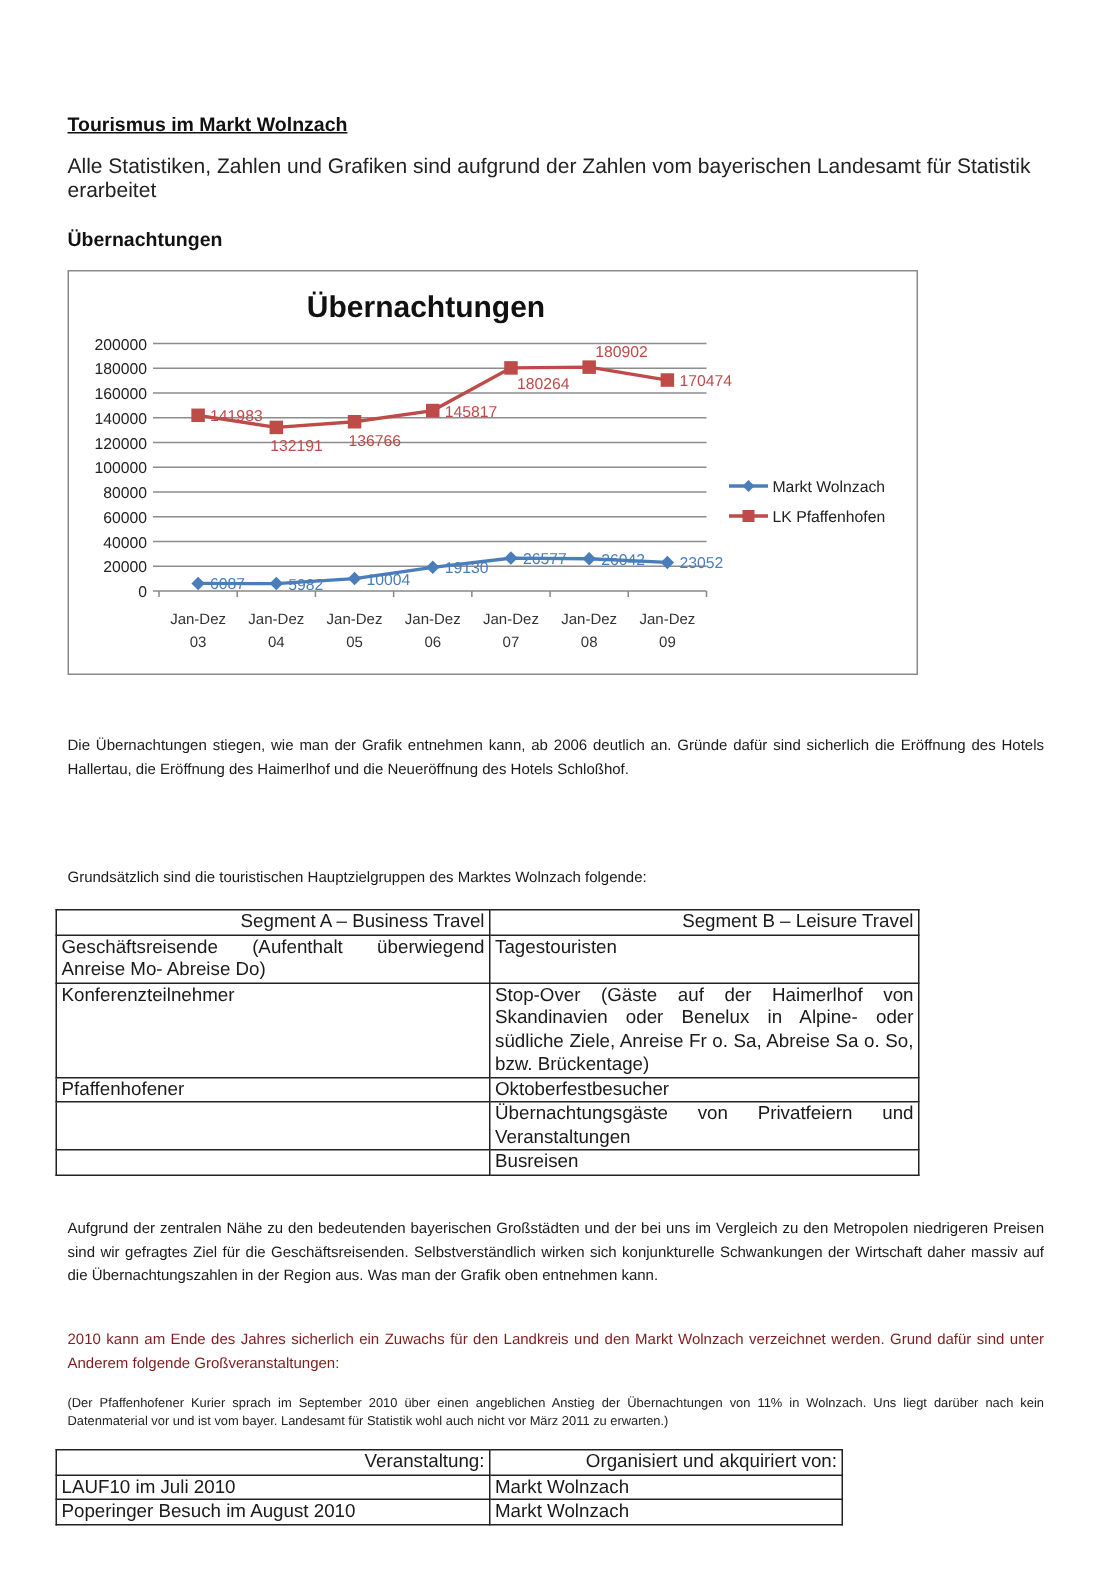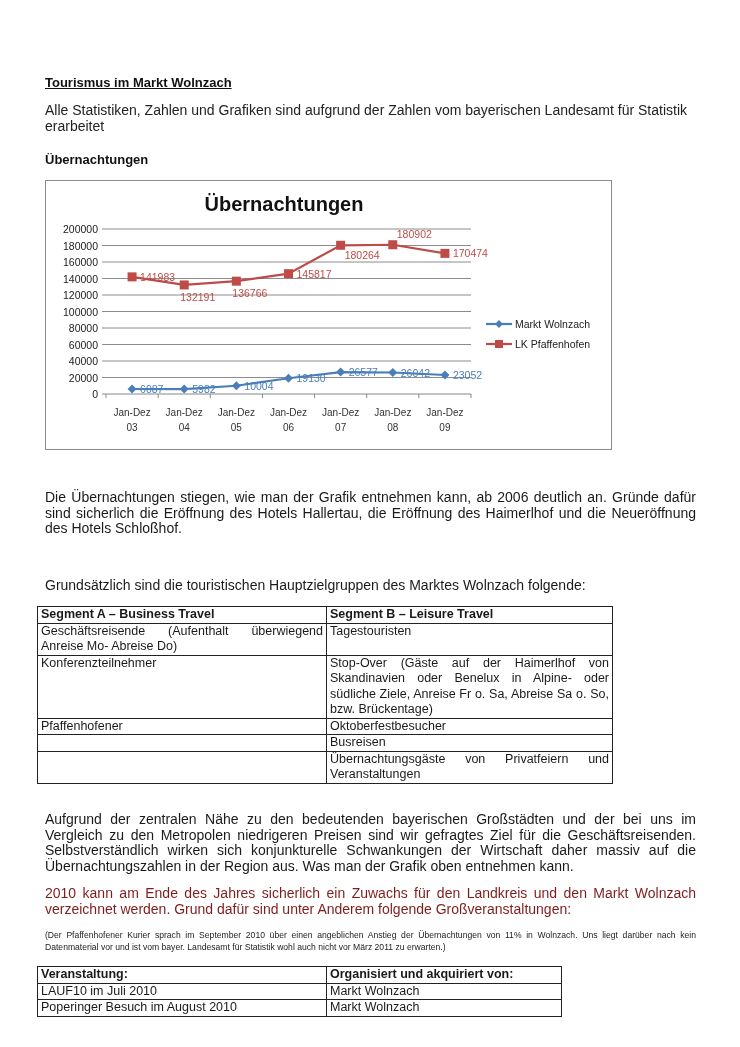--- a/index.html
+++ b/index.html
@@ -3,29 +3,29 @@
 <meta charset="utf-8">
 <style>
   html, body { margin:0; padding:0; background:#ffffff; }
   body { width:740px; height:1047px; position:relative; overflow:hidden; font-family:"Liberation Sans", sans-serif; color:#111; }
   .abs { position:absolute;margin-top:30px; }
   .title { left:45px; top:45px; font-size:13px; font-weight:bold; text-decoration:underline; }
   .subtitle { left:45px; top:72px; font-size:14px; color:#222; }
   .section { left:45px; top:122px; font-size:13px; font-weight:bold; }
   .chart { left:45px; top:150px; width:565px; height:268px; border:1px solid #8a8a8a; background:#fff; }
   .chart svg { display:block; }
-  .para { font-size:14px; line-height:15.5px; text-align:justify; color:#1a1a1a; }
+  .para { font-size:10px; line-height:15.5px; text-align:justify; color:#1a1a1a; }
   .p1 { left:45px; top:460px; width:651px; }
   .p2 { left:45px; top:548px; width:651px; }
   .p3 { left:45px; top:782px; width:651px; }
   .p4 { left:45px; top:856px; width:651px; color:#7f1d1d; }
   .note { left:45px; top:900px; width:651px; font-size:8.6px; line-height:11.5px; text-align:justify; color:#222; }
   table { border-collapse:collapse; font-size:12.5px; color:#1a1a1a; }
   td, th { border:1px solid #222; padding:0 3px; vertical-align:top; line-height:15.5px; text-align:left; }
-  th { font-weight:bold; }
+  th { font-weight:normal;text-align:right; }
   .t1 { left:37px; top:576px; width:576px; }
   .t1 td:first-child, .t1 th:first-child { width:282px; }
   .just { text-align:justify; }
   .t2 { left:37px; top:936px; width:525px; }
   .t2 td:first-child, .t2 th:first-child { width:282px; }
 </style>
 </head>
 <body>
 
 <div class="abs title">Tourismus im Markt Wolnzach</div>
@@ -134,25 +134,25 @@
   <tr>
     <td>Konferenzteilnehmer</td>
     <td class="just">Stop-Over (Gäste auf der Haimerlhof von Skandinavien oder Benelux in Alpine- oder südliche Ziele, Anreise Fr o. Sa, Abreise Sa o. So, bzw. Brückentage)</td>
   </tr>
   <tr>
     <td>Pfaffenhofener</td>
     <td>Oktoberfestbesucher</td>
   </tr>
   <tr>
     <td></td>
-    <td>Busreisen</td>
+    <td class="just">Übernachtungsgäste von Privatfeiern und Veranstaltungen</td>
   </tr>
   <tr>
     <td></td>
-    <td class="just">Übernachtungsgäste von Privatfeiern und Veranstaltungen</td>
+    <td>Busreisen</td>
   </tr>
 </tbody>
   </table>
 
 <div class="abs para p3">Aufgrund der zentralen Nähe zu den bedeutenden bayerischen Großstädten und der bei uns im Vergleich zu den Metropolen niedrigeren Preisen sind wir gefragtes Ziel für die Geschäftsreisenden. Selbstverständlich wirken sich konjunkturelle Schwankungen der Wirtschaft daher massiv auf die Übernachtungszahlen in der Region aus. Was man der Grafik oben entnehmen kann.</div>
 <div class="abs para p4">2010 kann am Ende des Jahres sicherlich ein Zuwachs für den Landkreis und den Markt Wolnzach verzeichnet werden. Grund dafür sind unter Anderem folgende Großveranstaltungen:</div>
 <div class="abs note">(Der Pfaffenhofener Kurier sprach im September 2010 über einen angeblichen Anstieg der Übernachtungen von 11% in Wolnzach. Uns liegt darüber nach kein Datenmaterial vor und ist vom bayer. Landesamt für Statistik wohl auch nicht vor März 2011 zu erwarten.)</div>
 
 <table class="abs t2">
   <tbody>

